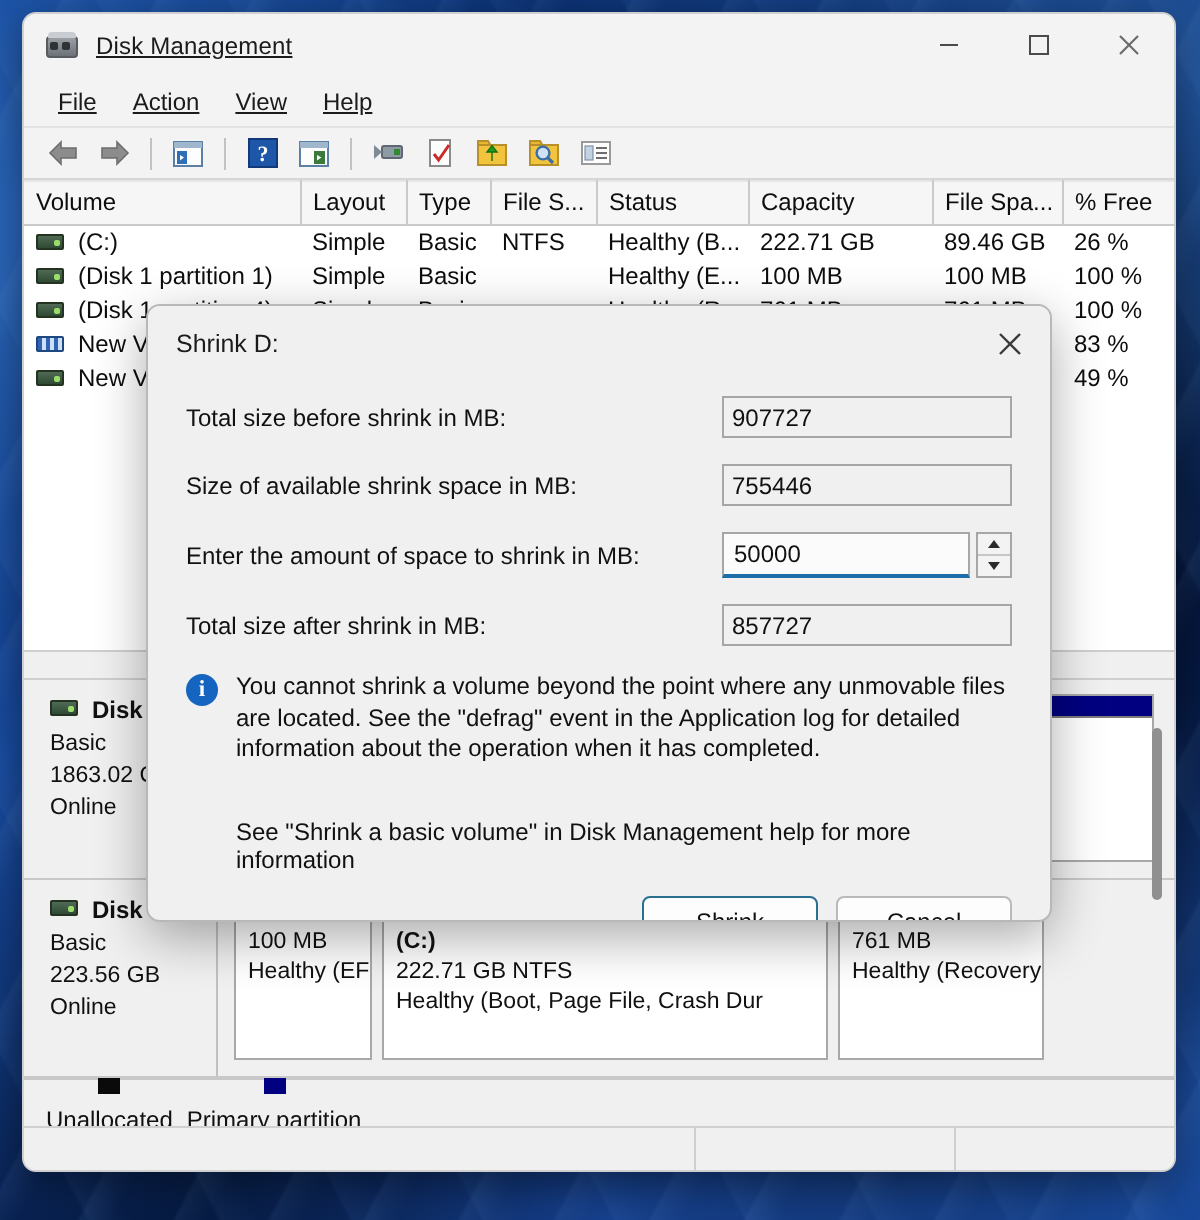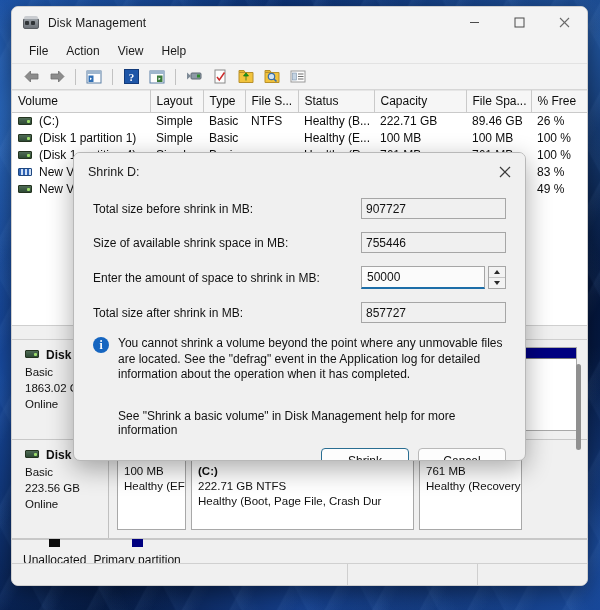--- a/index.html
+++ b/index.html
@@ -64,41 +64,41 @@
     position:absolute; top:5px; height:4px; width:4px;
     background:#2f3336; border-radius:1px;
   }
   .app-icon .slot1 { left:2px; }
   .app-icon .slot2 { left:8px; }
   .app-icon .top {
     position:absolute; left:1px; top:0px; width:14px; height:3px;
     background:#c9ccd0; border-radius:2px 2px 0 0;
   }
   #title-text {
-    font-size: 12px; color: #1b1b1b; letter-spacing: .1px;
+    font-size: 12px; color: #1b1b1b; letter-spacing: .1px; text-decoration: underline;
   }
   .win-btns { margin-left: auto; display: flex; height: 31px; }
   .win-btn {
     width: 45px; height: 31px;
     display: flex; align-items: center; justify-content: center;
     color: #4a4a4a;
   }
   .win-btn svg { display:block; }
 
   
   #menubar {
     height: 26px; flex: 0 0 26px;
     background: #f3f3f3;
     display: flex; align-items: center;
     padding-left: 8px;
     border-bottom: 1px solid #e2e2e2;
   }
   .menu-item {
     font-size: 12px; color: #1b1b1b;
-    padding: 3px 9px; border-radius: 3px;
+    padding: 3px 9px; border-radius: 3px; text-decoration: underline;
   }
 
   
   #toolbar {
     height: 26px; flex: 0 0 26px;
     background: #f3f3f3;
     display: flex; align-items: center;
     padding-left: 7px; gap: 2px;
     border-bottom: 1px solid #d6d6d6;
   }

